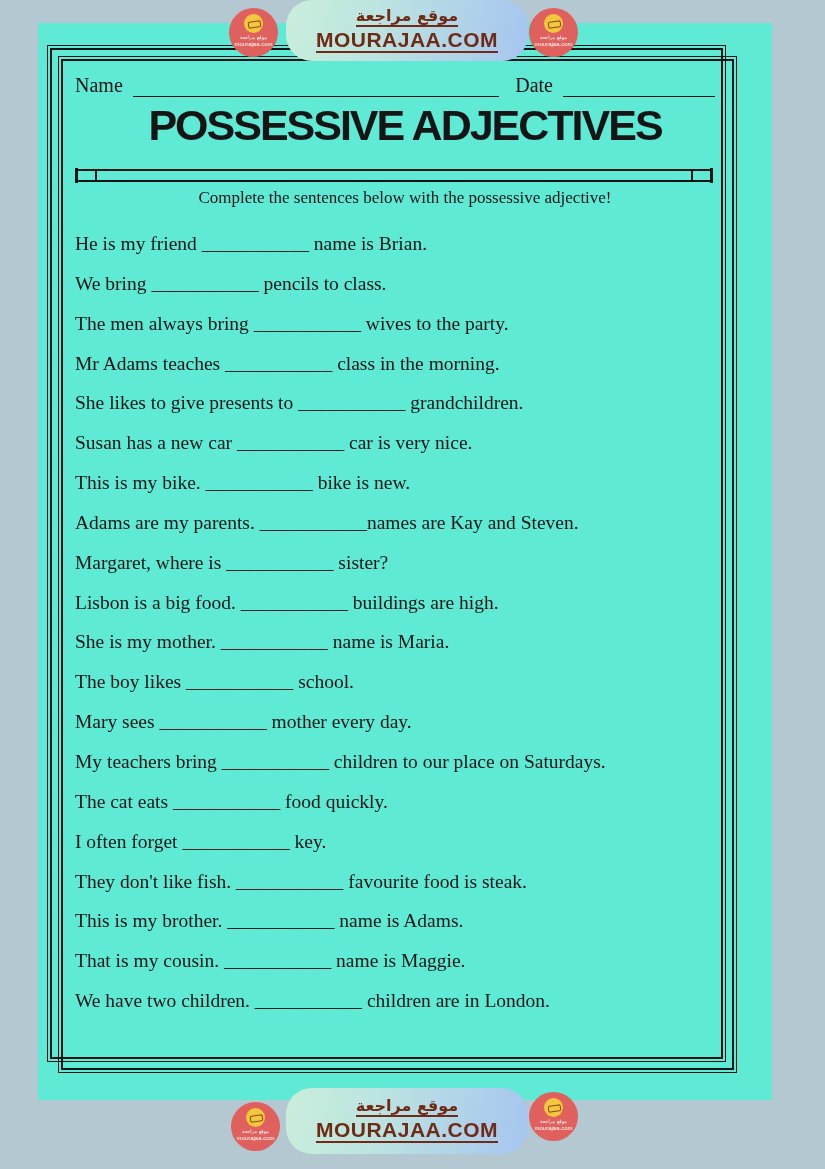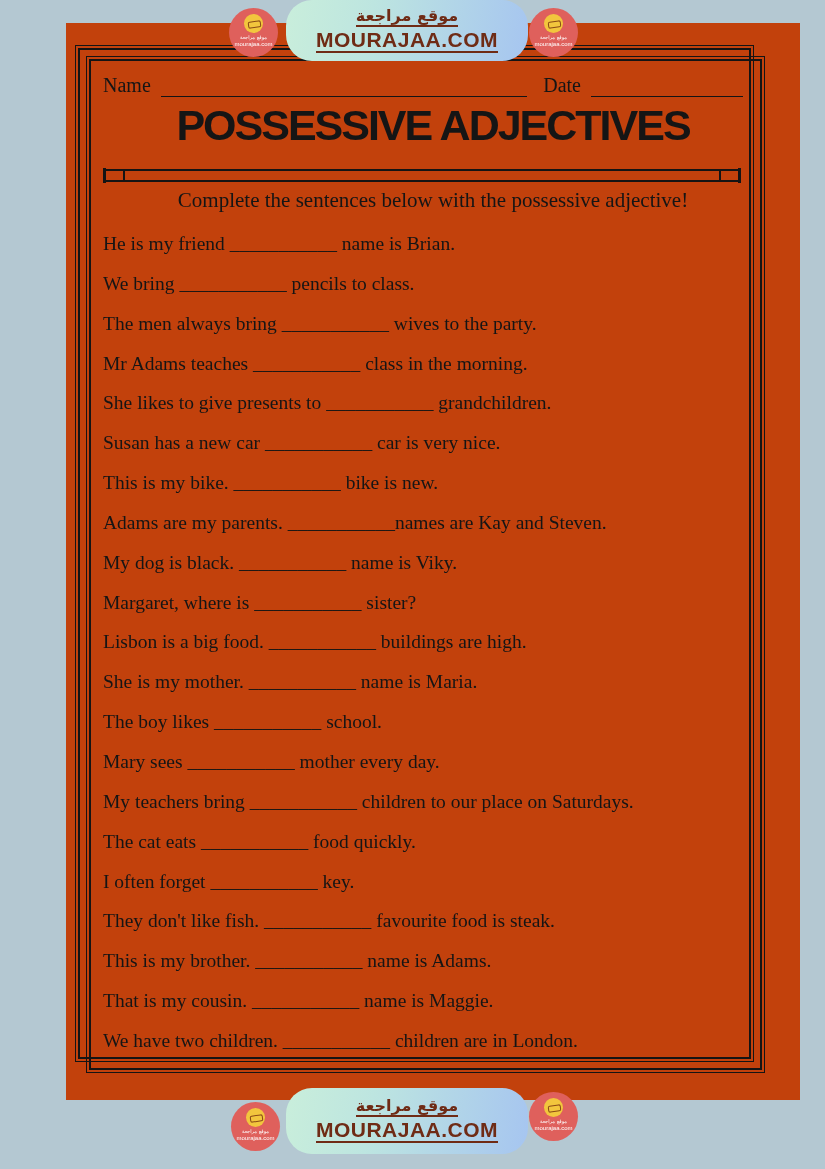--- a/index.html
+++ b/index.html
@@ -11,22 +11,21 @@
     background: #b4c8d2;
     overflow: hidden;
     font-family: "Liberation Serif", serif;
     color: #151515;
   }
   
   .paper {
     position: absolute;
     left: 38px; top: 23px;
     width: 734px; height: 1077px;
-    background: #c2410c;
-    margin-left: 28px;
+    background: #5eead4;
   }
   
   .fr { position: absolute; border: 1.5px solid #141414; }
   .fr::after { content:""; position:absolute; inset:2px; border:2.5px solid #141414; }
   .fr-a { left: 9px;  top: 22px; width: 679px; height: 1017px; }
   .fr-b { left: 20px; top: 33px; width: 679px; height: 1017px; }
 
   
   .name-row {
     position: absolute; left: 37px; right: 57px; top: 50px;
@@ -55,21 +54,21 @@
   .divider::before {
     content:""; position:absolute; left:0; right:0; top:1px; bottom:1px;
     border-top: 2.5px solid #141414; border-bottom: 2.5px solid #141414;
   }
   .divider .tick { position:absolute; top:1px; bottom:1px; width:2px; background:#141414; }
   .tick-l { left: 17px; } .tick-r { right: 17px; }
 
   
   .instruction {
     position: absolute; left: 0; right: 0; top: 165px;
-    text-align: center; font-size: 21px;
+    text-align: center; font-size: 17px;
   }
   .sentences { position: absolute; left: 37px; top: 201px; right: 36px; }
   .sentence {
     height: 39.85px; line-height: 39.85px;
     font-size: 19.5px; white-space: nowrap;
   }
 
   
   .pill {
     position: absolute;
@@ -153,21 +152,20 @@
 
     <div class="sentences">
         <p class="sentence">He is my friend ___________ name is Brian.</p>
         <p class="sentence">We bring ___________ pencils to class.</p>
         <p class="sentence">The men always bring ___________ wives to the party.</p>
         <p class="sentence">Mr Adams teaches ___________ class in the morning.</p>
         <p class="sentence">She likes to give presents to ___________ grandchildren.</p>
         <p class="sentence">Susan has a new car ___________ car is very nice.</p>
         <p class="sentence">This is my bike. ___________ bike is new.</p>
         <p class="sentence">Adams are my parents.  ___________names are Kay and Steven.</p>
-        <p class="sentence">My dog is black. ___________ name is Viky.</p>
         <p class="sentence">Margaret, where is ___________ sister?</p>
         <p class="sentence">Lisbon is a big food. ___________ buildings are high.</p>
         <p class="sentence">She is my mother. ___________ name is Maria.</p>
         <p class="sentence">The boy likes ___________ school.</p>
         <p class="sentence">Mary sees ___________ mother every day.</p>
         <p class="sentence">My teachers bring ___________ children to our place on Saturdays.</p>
         <p class="sentence">The cat eats ___________ food quickly.</p>
         <p class="sentence">I often forget ___________ key.</p>
         <p class="sentence">They don't like fish. ___________ favourite food is steak.</p>
         <p class="sentence">This is my brother. ___________ name is Adams.</p>

